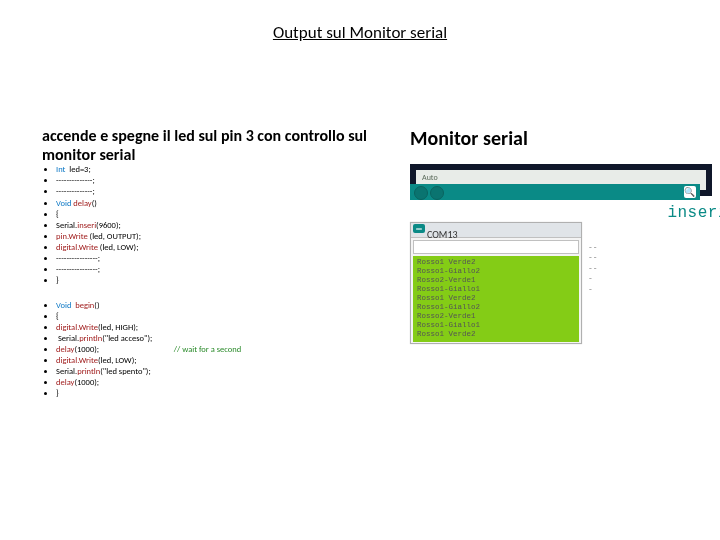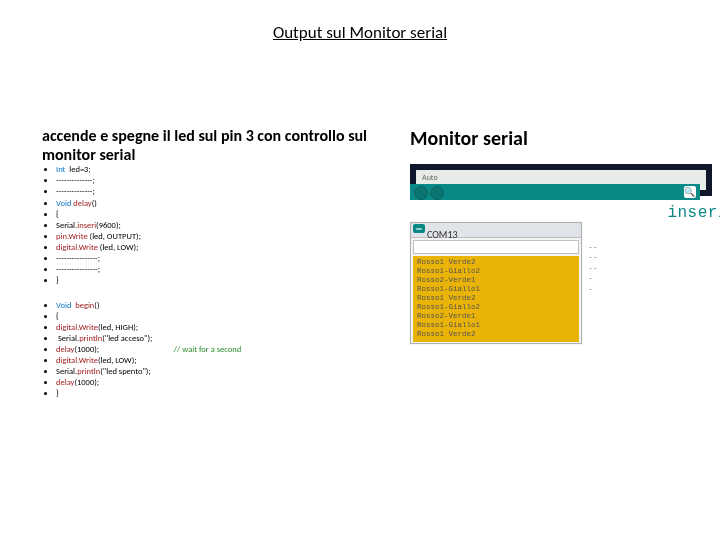--- a/index.html
+++ b/index.html
@@ -154,21 +154,21 @@
     margin: 2px;
     background: #fff;
     border: 1px solid #c0c0c0;
   }
   .serial-body {
     font-family: "Courier New", monospace;
     font-size: 7.5px;
     color: #555;
     line-height: 1.2;
     padding: 2px 4px;
-    background: #eab308;
+    background: #84cc16;
     margin: 0 2px 16px 2px;
     height: 82px;
     overflow: hidden;
   }
   .serial-line { white-space: pre; }
   .sidebar-lines {
     position: absolute;
     left: 178px;
     top: 78px;
     font-family: "Courier New", monospace;

